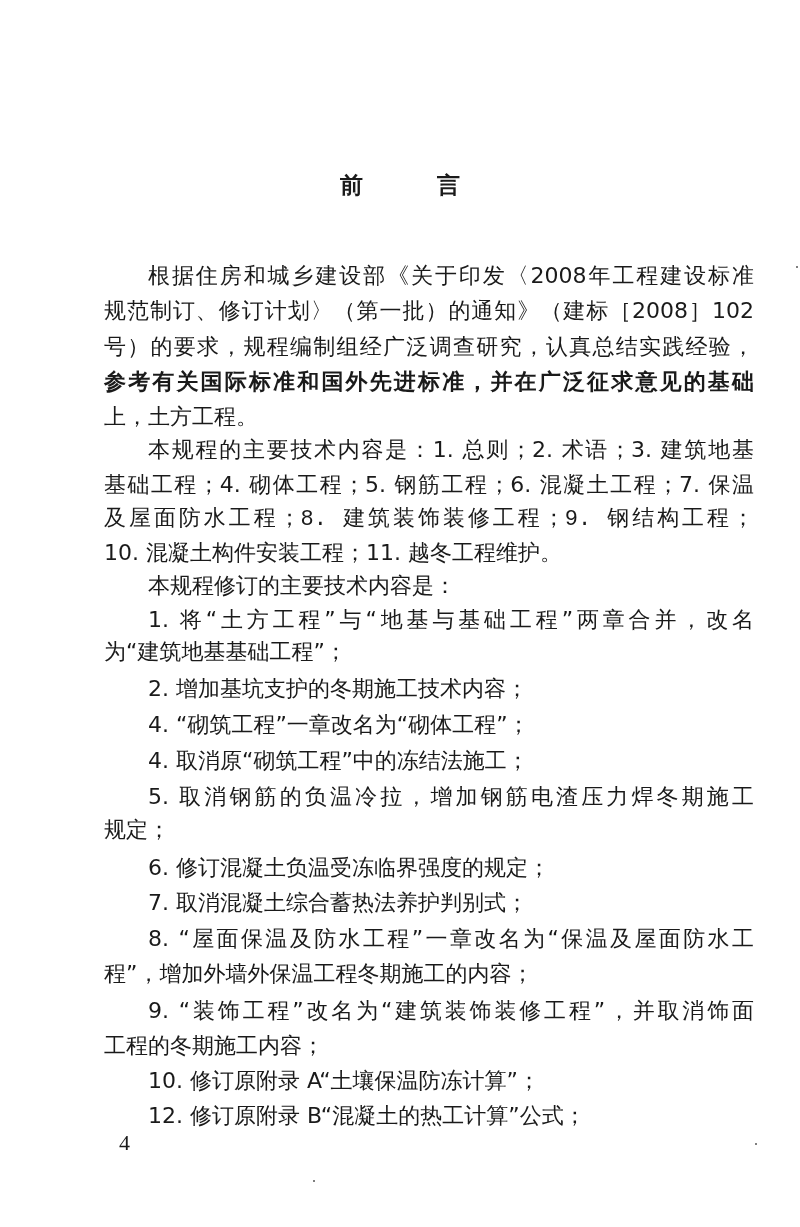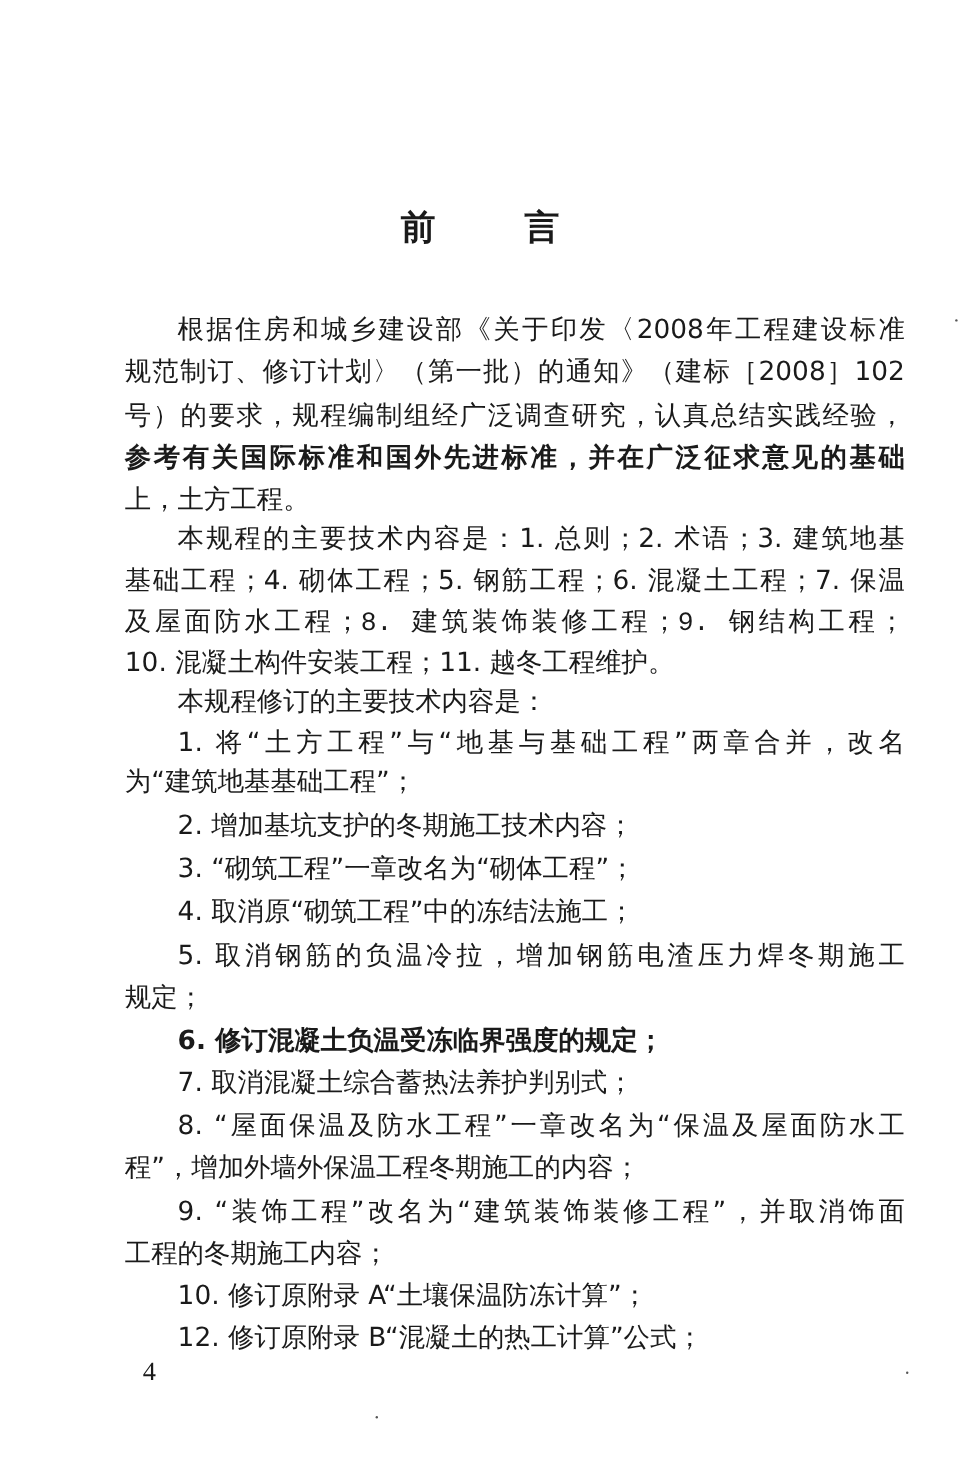--- a/index.html
+++ b/index.html
@@ -1,19 +1,19 @@
 <!DOCTYPE html>
 <html><head>
 <meta charset="utf-8">
 <style>
   html, body { margin: 0; padding: 0; background: #ffffff; }
   body { width: 800px; height: 1227px; position: relative; overflow: hidden;
          font-family: "DejaVu Serif", "Liberation Serif", serif; color: #1a1a1a; }
   .title { position: absolute; top: 170px; left: 0; width: 800px; text-align: center;
-           font-size: 29px; font-weight: bold; letter-spacing: 0; font-family: "DejaVu Sans", sans-serif; }
+           font-size: 23px; font-weight: bold; letter-spacing: 0; font-family: "DejaVu Sans", sans-serif; }
   .title span { display: inline-block; }
   .title .gap { width: 74px; }
   .line { position: absolute; left: 104px; width: 650px; font-size: 22px; line-height: 26px;
           white-space: nowrap; font-family: "DejaVu Sans", sans-serif; }
   .line.ind { left: 148px; }
   .line.just { text-align: justify; text-align-last: justify; }
   .pagenum { position: absolute; left: 119px; top: 1130px; font-size: 22px;
              font-family: "Liberation Serif", serif; }
   .speck { position: absolute; width: 2px; height: 2px; background: #555; border-radius: 1px; }
 </style>
@@ -31,25 +31,25 @@
     <div class="line just" style="top: 369px; font-weight: bold;">参考有关国际标准和国外先进标准，并在广泛征求意见的基础</div>
     <div class="line" style="top: 404px;">上，土方工程。</div>
     <div class="line ind just" style="top: 437px; width: 606px;">本规程的主要技术内容是：1. 总则；2. 术语；3. 建筑地基</div>
     <div class="line just" style="top: 472px;">基础工程；4. 砌体工程；5. 钢筋工程；6. 混凝土工程；7. 保温</div>
     <div class="line just" style="top: 507px; font-family: Liberation Mono, monospace;">及屋面防水工程；8. 建筑装饰装修工程；9. 钢结构工程；</div>
     <div class="line" style="top: 540px;">10. 混凝土构件安装工程；11. 越冬工程维护。</div>
     <div class="line ind" style="top: 573px; width: 606px;">本规程修订的主要技术内容是：</div>
     <div class="line ind just" style="top: 607px; width: 606px;">1. 将“土方工程”与“地基与基础工程”两章合并，改名</div>
     <div class="line" style="top: 639px;">为“建筑地基基础工程”；</div>
     <div class="line ind" style="top: 676px; width: 606px;">2. 增加基坑支护的冬期施工技术内容；</div>
-    <div class="line ind" style="top: 712px; width: 606px;">3. “砌筑工程”一章改名为“砌体工程”；</div>
+    <div class="line ind" style="top: 712px; width: 606px;">4. “砌筑工程”一章改名为“砌体工程”；</div>
     <div class="line ind" style="top: 748px; width: 606px;">4. 取消原“砌筑工程”中的冻结法施工；</div>
     <div class="line ind just" style="top: 784px; width: 606px;">5. 取消钢筋的负温冷拉，增加钢筋电渣压力焊冬期施工</div>
-    <div class="line" style="top: 819px;">规定；</div>
-    <div class="line ind" style="top: 855px; width: 606px; font-weight: bold;">6. 修订混凝土负温受冻临界强度的规定；</div>
+    <div class="line" style="top: 819px; font-family: Liberation Mono, monospace;">规定；</div>
+    <div class="line ind" style="top: 855px; width: 606px;">6. 修订混凝土负温受冻临界强度的规定；</div>
     <div class="line ind" style="top: 890px; width: 606px;">7. 取消混凝土综合蓄热法养护判别式；</div>
     <div class="line ind just" style="top: 926px; width: 606px;">8. “屋面保温及防水工程”一章改名为“保温及屋面防水工</div>
     <div class="line" style="top: 961px;">程”，增加外墙外保温工程冬期施工的内容；</div>
     <div class="line ind just" style="top: 998px; width: 606px;">9. “装饰工程”改名为“建筑装饰装修工程”，并取消饰面</div>
     <div class="line" style="top: 1033px;">工程的冬期施工内容；</div>
     <div class="line ind" style="top: 1068px; width: 606px;">10. 修订原附录 A“土壤保温防冻计算”；</div>
     <div class="line ind" style="top: 1103px; width: 606px;">12. 修订原附录 B“混凝土的热工计算”公式；</div>
   </div>
 
 <div class="pagenum">4</div>

